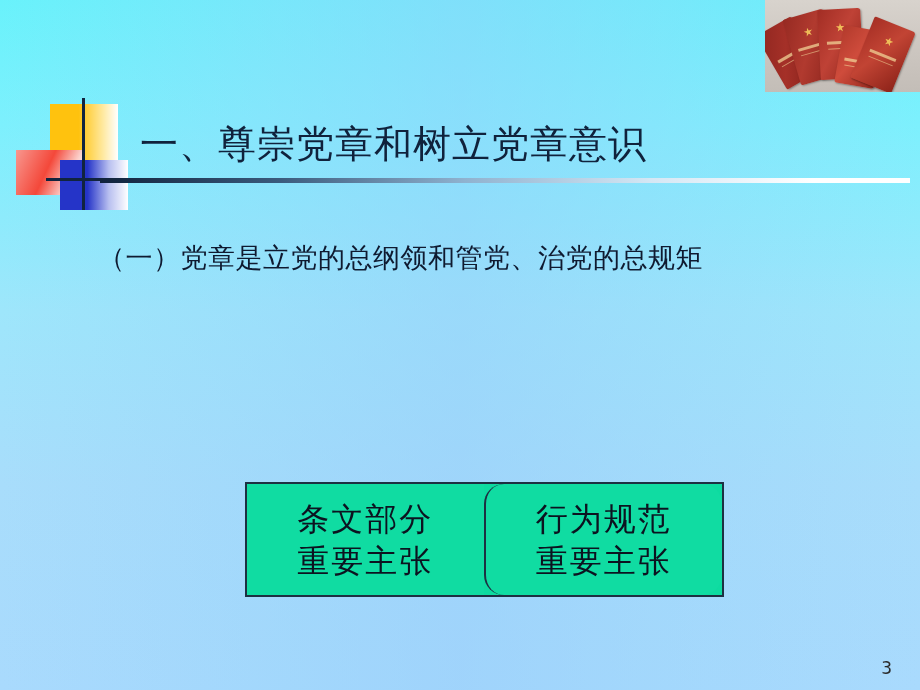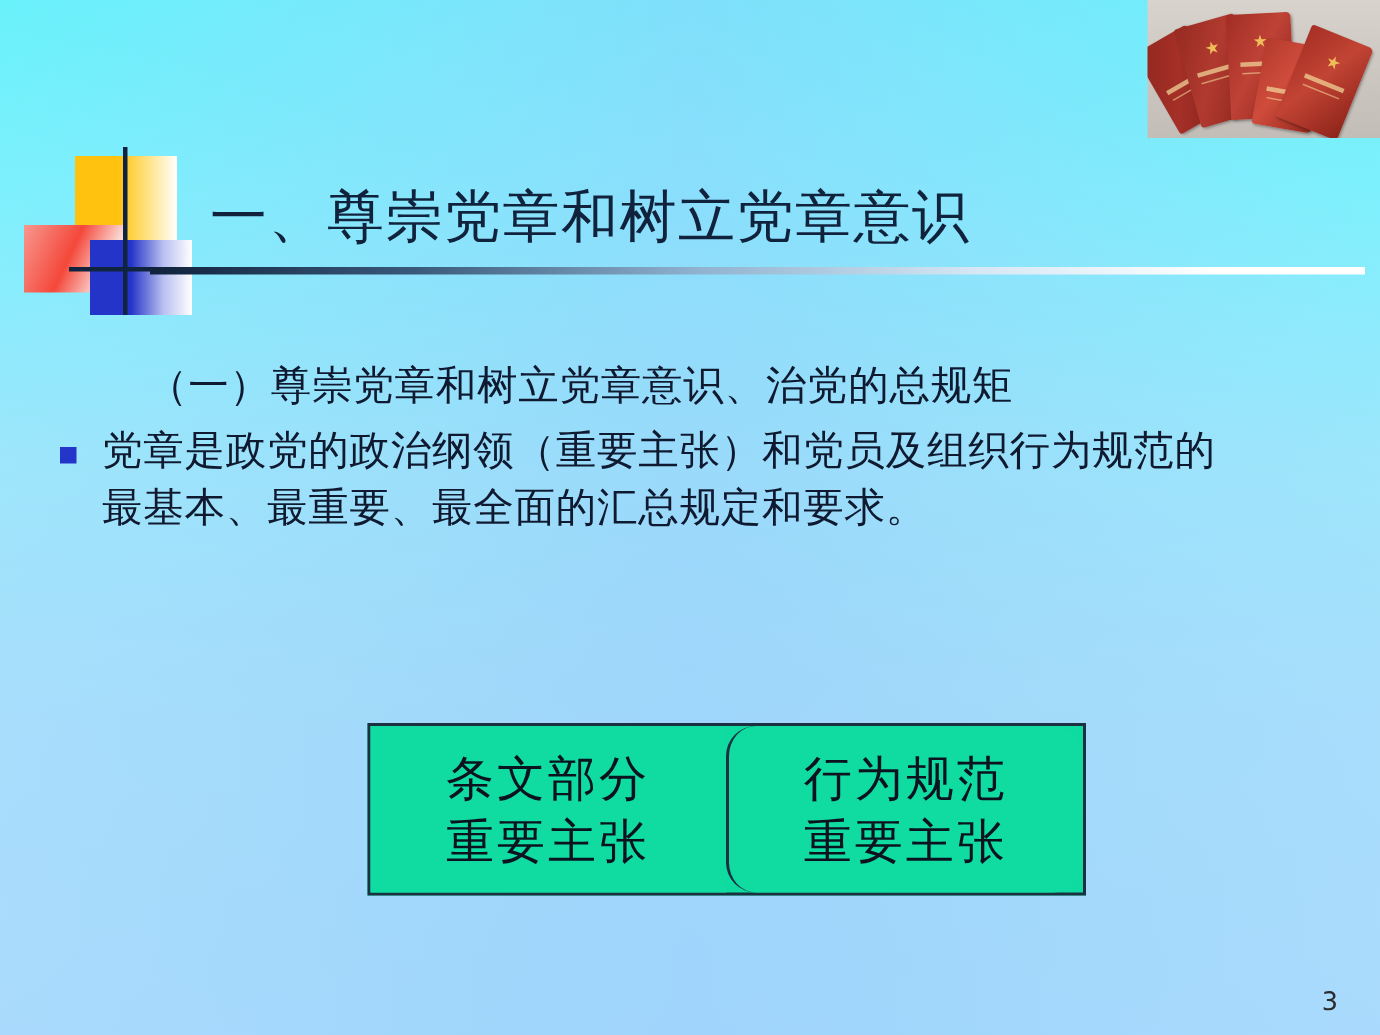--- a/index.html
+++ b/index.html
@@ -223,28 +223,21 @@
     <div class="d-red"></div>
     <div class="d-blue"></div>
     <div class="d-vline"></div>
     <div class="d-hline"></div>
   </div>
 
   <div id="title">一、尊崇党章和树立党章意识</div>
   <div id="title-rule"></div>
 
   <div id="body">
-    <div class="lead">（一）尊崇党章和树立党章意识、治党的总规矩</div>
-    <div class="bullet-row">
-      <div class="bullet-mark"></div>
-      <div class="bullet-text">
-        <div>党章是政党的政治纲领（重要主张）和党员及组织行为规范的</div>
-        <div>最基本、最重要、最全面的汇总规定和要求。</div>
-      </div>
-    </div>
+    <div class="lead">（一）党章是立党的总纲领和管党、治党的总规矩</div>
   </div>
 
   <div id="table">
     <div class="cell">
       <span>条文部分</span>
       <span>重要主张</span>
     </div>
     <div class="cell">
       <span>行为规范</span>
       <span>重要主张</span>

